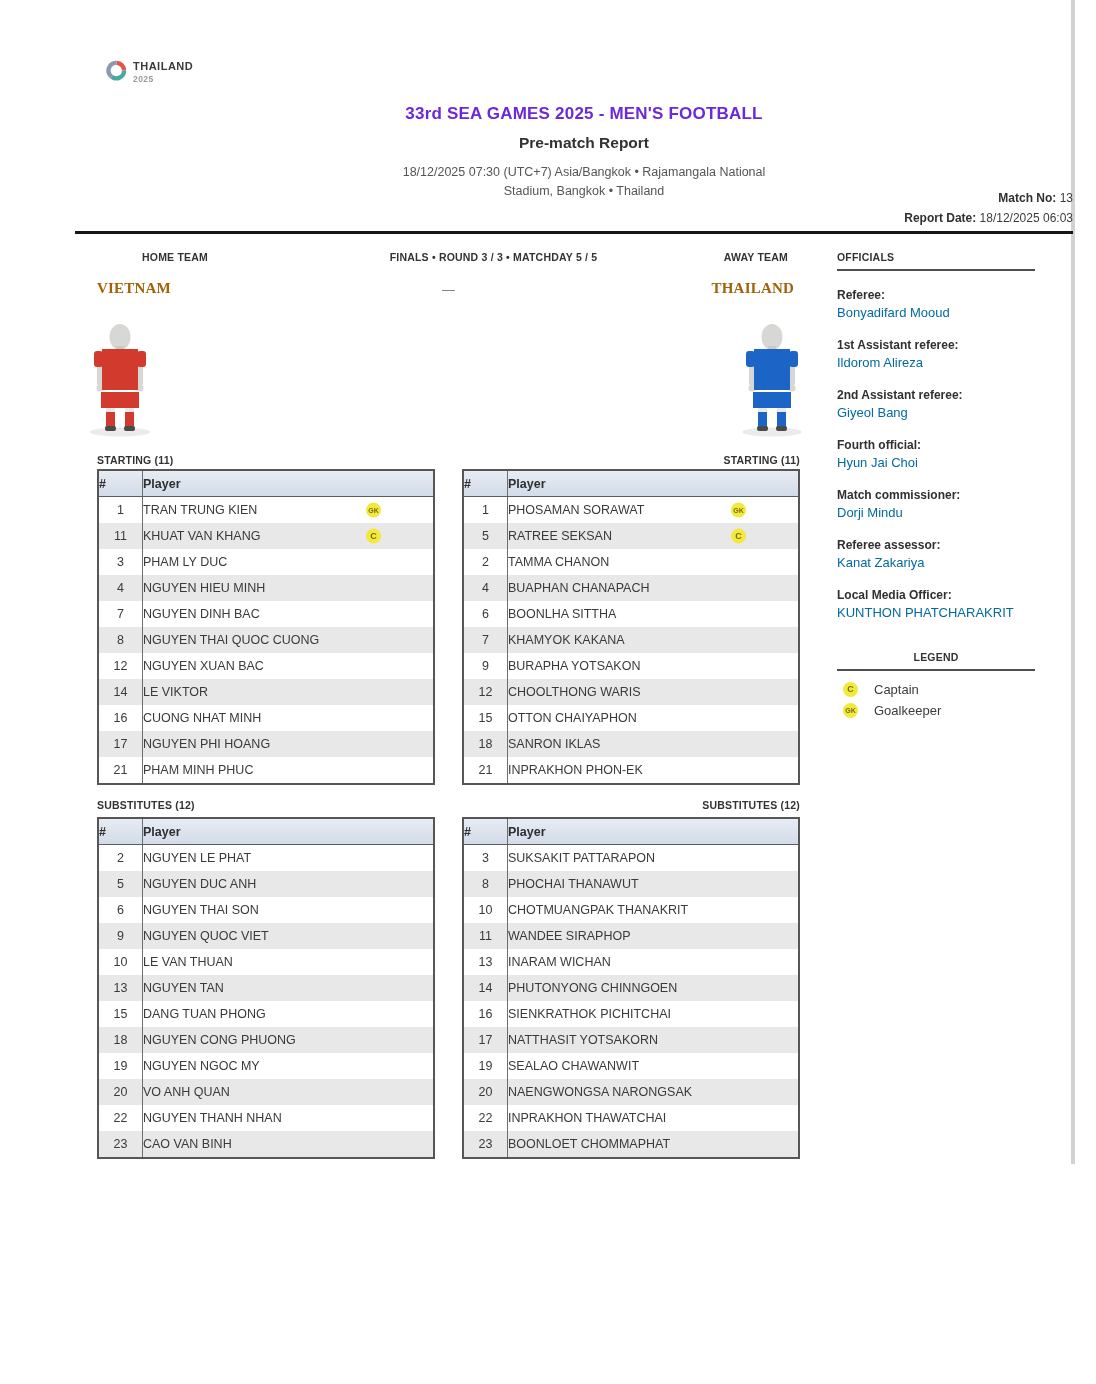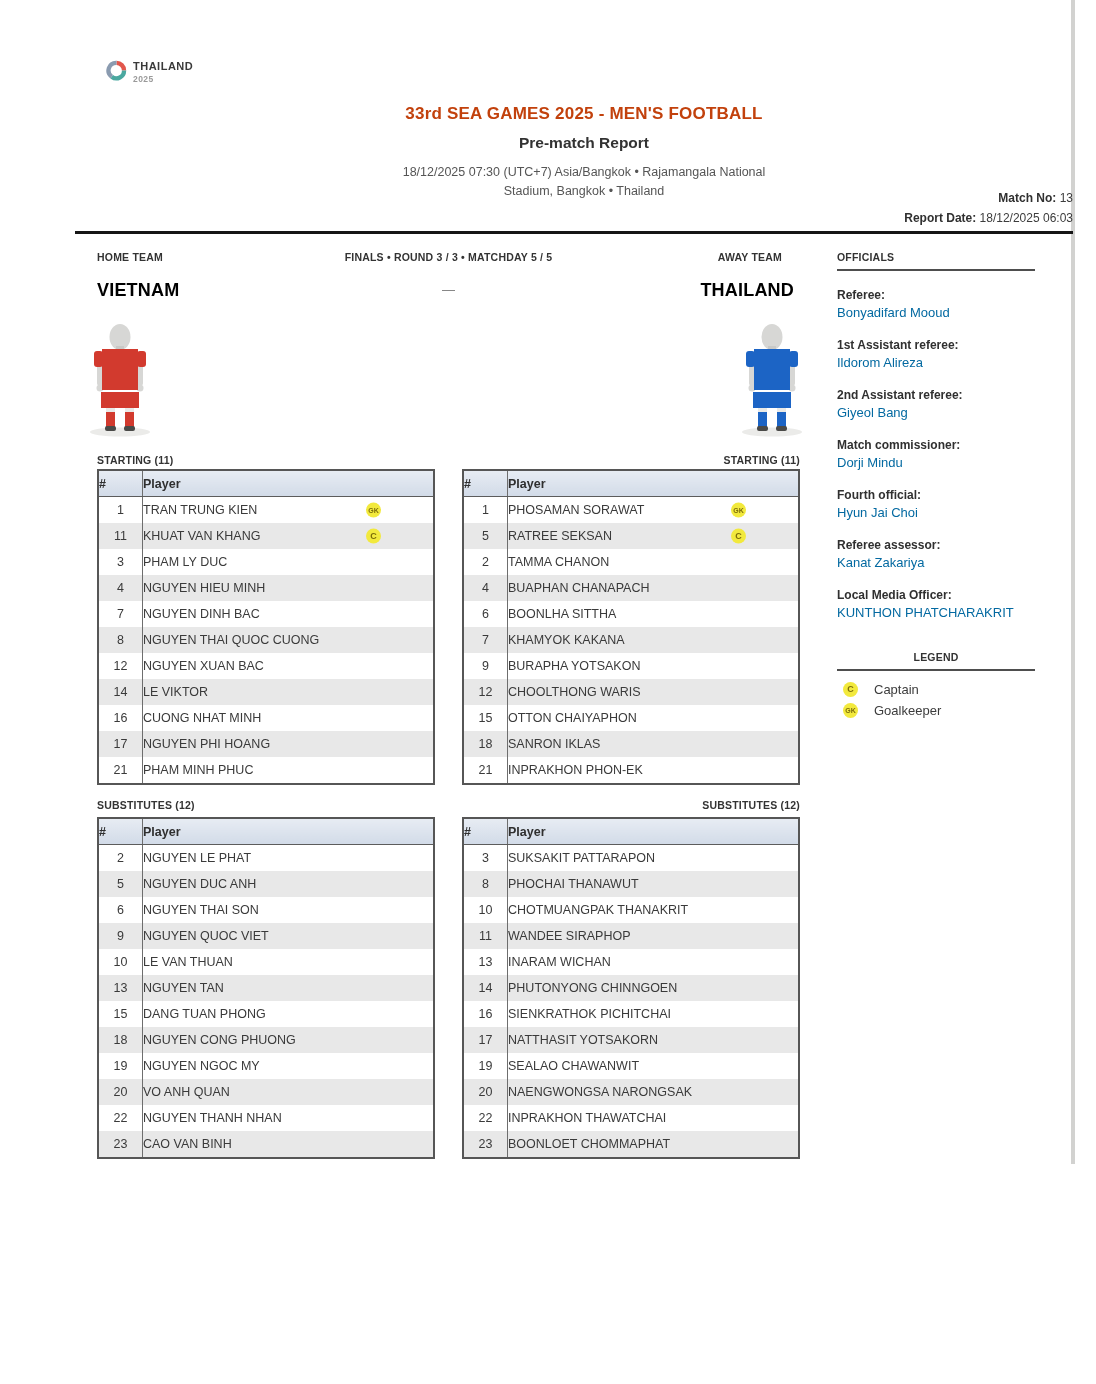--- a/index.html
+++ b/index.html
@@ -7,39 +7,39 @@
         font-family:"Liberation Sans",sans-serif;color:#3c3c3c;overflow:hidden;padding-left:36px;}
   .page-edge{position:absolute;left:1071px;top:0;width:4px;height:100%;background:#d2d2d0;}
 
   
   .logo{position:absolute;left:106px;top:60px;display:flex;gap:6px;align-items:flex-start;}
   .logo-text .l1{font-size:11px;font-weight:bold;color:#3a3a3a;letter-spacing:.5px;}
   .logo-text .l2{font-size:8.5px;color:#9a9a9a;font-weight:bold;margin-top:2px;letter-spacing:.4px;}
 
   
   .title-block{position:absolute;left:97px;right:61px;top:104px;text-align:center;}
-  .title{font-size:17px;font-weight:bold;color:#c2410c;letter-spacing:.2px;}
+  .title{font-size:17px;font-weight:bold;color:#6d28d9;letter-spacing:.2px;}
   .subtitle{font-size:15.5px;font-weight:bold;color:#323232;margin-top:10px;}
   .venue{font-size:12.5px;color:#555;margin-top:11px;line-height:19px;}
 
   
   .match-meta{position:absolute;right:59px;top:188px;text-align:right;font-size:12px;line-height:20px;color:#3c3c3c;}
   .match-meta b{color:#303030;}
 
   .hr-thick{position:absolute;left:75px;right:59px;top:231px;height:3px;background:#161616;}
 
   
   .hdr-row{position:absolute;left:97px;width:703px;top:251px;height:14px;}
-  .hdr-label{font-size:10.5px;font-weight:bold;color:#333;letter-spacing:.2px;}
+  .hdr-label{font-size:10.5px;font-weight:bold;color:#333;letter-spacing:.2px;margin-left:45px;}
   .hdr-left{position:absolute;left:0;top:0;}
   .hdr-center{position:absolute;left:0;width:100%;text-align:center;top:0;}
-  .hdr-right{position:absolute;right:18px;top:0;}
+  .hdr-right{position:absolute;right:12px;top:0;}
 
   .teams-row{position:absolute;left:97px;width:703px;top:280px;height:20px;}
-  .team-name{font-size:18px;font-weight:bold;color:#000000;letter-spacing:.2px;}
+  .team-name{font-size:15px;font-weight:bold;color:#a16207;letter-spacing:.2px;font-family:Liberation Serif, serif;}
   .score-dash{position:absolute;left:0;width:100%;text-align:center;top:2px;color:#777;font-size:13px;}
 
   .kit{position:absolute;top:322px;}
   .kit-home{left:72px;} .kit-away{left:724px;}
 
   
   .sidebar-sec{position:absolute;left:837px;width:198px;}
   .officials{top:251px;} .legend{top:651px;text-align:center;}
   .side-heading{font-size:10.5px;font-weight:bold;color:#333;letter-spacing:.2px;
                 padding-bottom:6px;border-bottom:2px solid #4e4e4e;margin-bottom:11px;}
@@ -173,26 +173,26 @@
     </div>
     <div class="official">
       <div class="lbl">1st Assistant referee:</div>
       <div class="nm">Ildorom Alireza</div>
     </div>
     <div class="official">
       <div class="lbl">2nd Assistant referee:</div>
       <div class="nm">Giyeol Bang</div>
     </div>
     <div class="official">
+      <div class="lbl">Fourth official:</div>
+      <div class="nm">Hyun Jai Choi</div>
+    </div>
+    <div class="official">
       <div class="lbl">Match commissioner:</div>
       <div class="nm">Dorji Mindu</div>
-    </div>
-    <div class="official">
-      <div class="lbl">Fourth official:</div>
-      <div class="nm">Hyun Jai Choi</div>
     </div>
     <div class="official">
       <div class="lbl">Referee assessor:</div>
       <div class="nm">Kanat Zakariya</div>
     </div>
     <div class="official">
       <div class="lbl">Local Media Officer:</div>
       <div class="nm">KUNTHON PHATCHARAKRIT</div>
     </div>
   </div>

